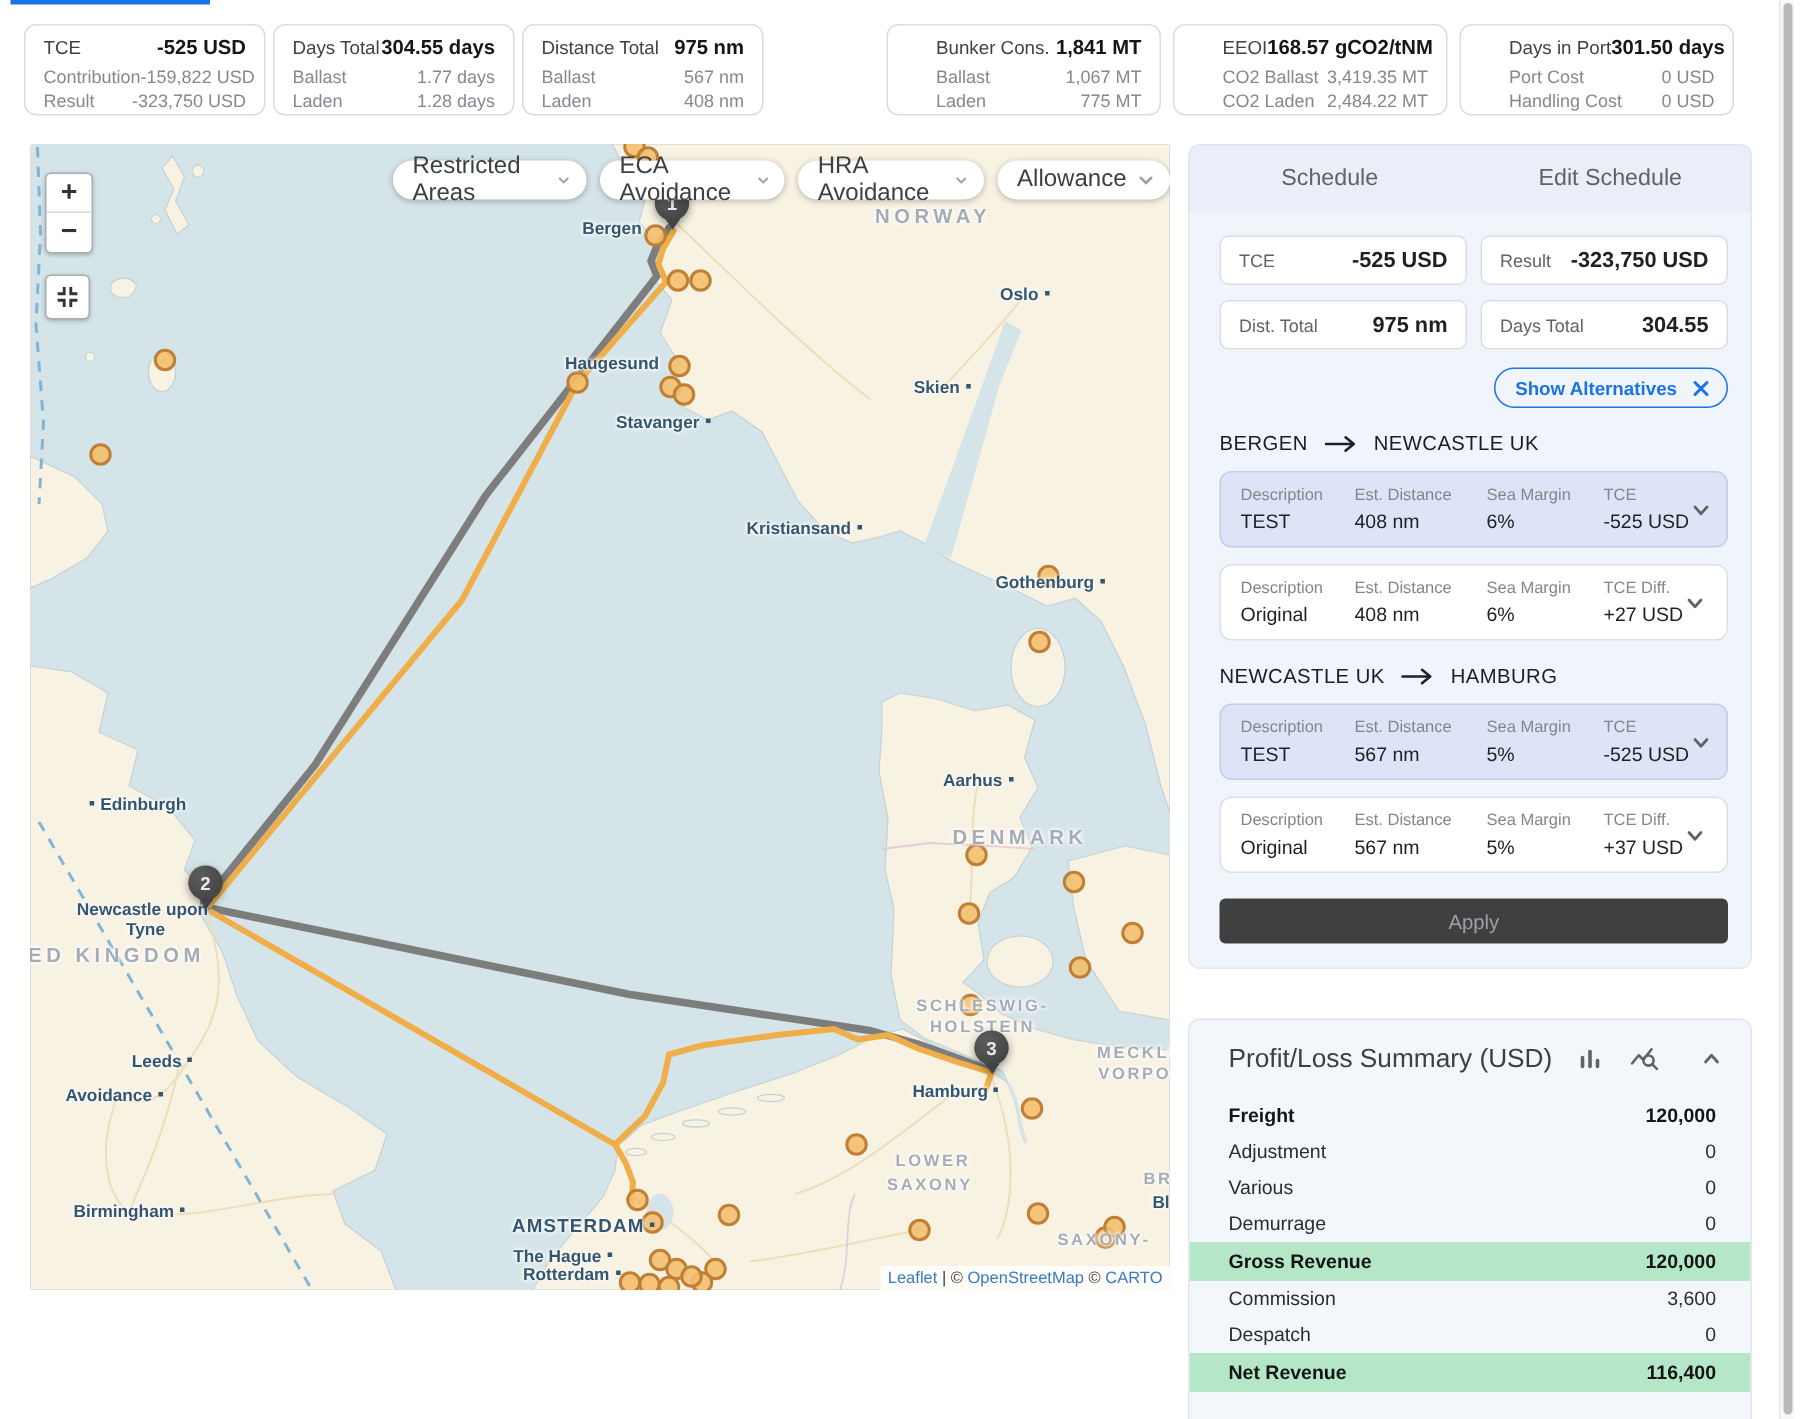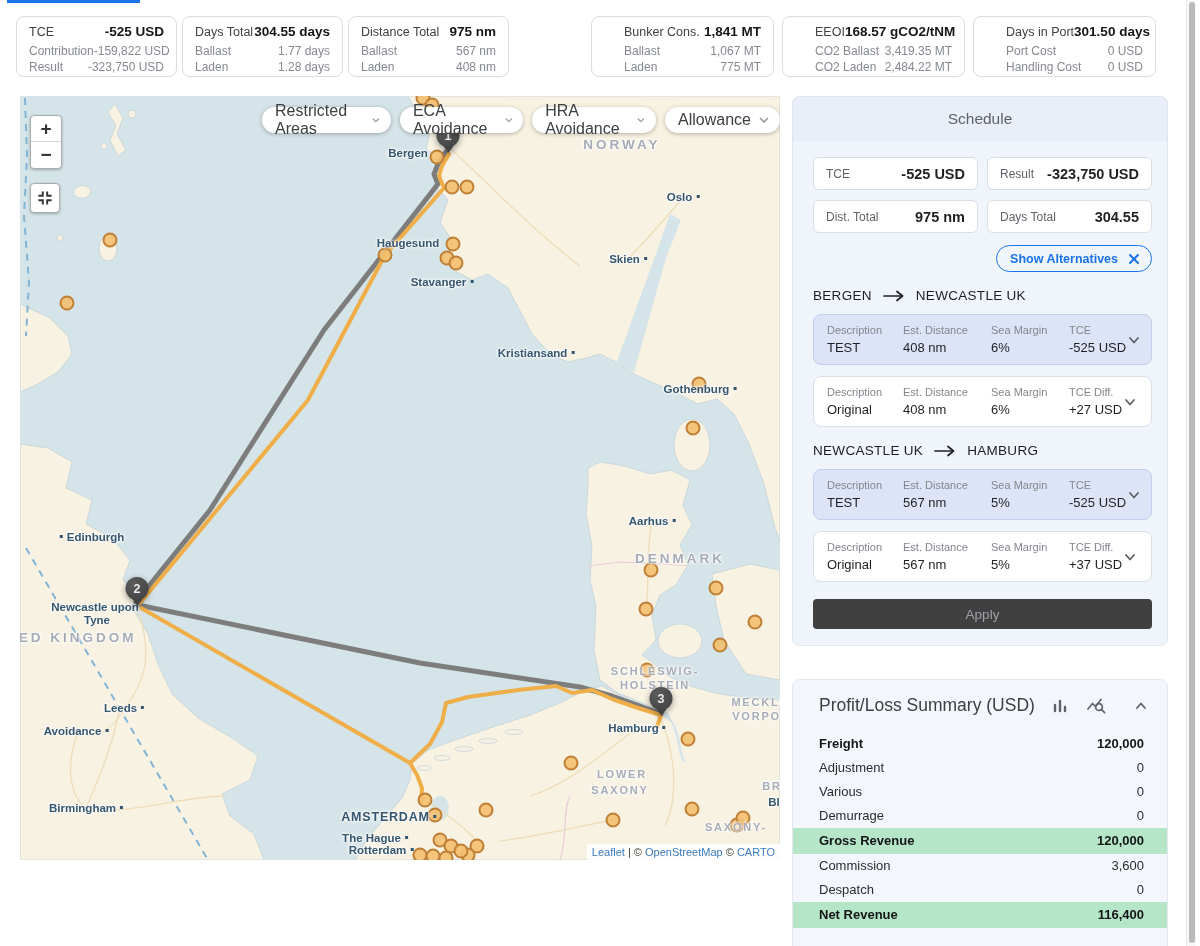--- a/index.html
+++ b/index.html
@@ -298,21 +298,21 @@
       <div class="maplabel city" style="left: 608px; top: 163px;"><span>Skien</span><span class="d"></span></div>
       <div class="maplabel city" style="left: 422px; top: 186px;"><span>Stavanger</span><span class="d"></span></div>
       <div class="maplabel city" style="left: 516px; top: 257px;"><span>Kristiansand</span><span class="d"></span></div>
       <div class="maplabel city" style="left: 680px; top: 293px;"><span>Gothenburg</span><span class="d"></span></div>
       <div class="maplabel city" style="left: 632px; top: 425px;"><span>Aarhus</span><span class="d"></span></div>
       <div class="maplabel region lg" style="left: 660px; top: 462px;"><span>DENMARK</span></div>
       <div class="maplabel city" style="left: 72px; top: 441px;"><span class="d l"></span><span>Edinburgh</span></div>
       <div class="maplabel city" style="left: 75px; top: 511px;"><span>Newcastle upon</span></div>
       <div class="maplabel city" style="left: 77px; top: 524px;"><span>Tyne</span></div>
       <div class="maplabel region lg" style="left: 52px; top: 541px;"><span>TED KINGDOM</span></div>
-      <div class="maplabel city" style="left: 104px; top: 612px;"><span>Leeds</span><span class="d"></span></div>
+      <div class="maplabel city" style="left: 88px; top: 612px;"><span>Leeds</span><span class="d"></span></div>
       <div class="maplabel city" style="left: 56px; top: 635px;"><span>Avoidance</span><span class="d"></span></div>
       <div class="maplabel city" style="left: 66px; top: 712px;"><span>Birmingham</span><span class="d"></span></div>
       <div class="maplabel region" style="left: 635px; top: 575px;"><span>SCHLESWIG-</span></div>
       <div class="maplabel region" style="left: 635px; top: 589px;"><span>HOLSTEIN</span></div>
       <div class="maplabel region" style="left: 740px; top: 606px;"><span>MECKLE</span></div>
       <div class="maplabel region" style="left: 742px; top: 620px;"><span>VORPOM</span></div>
       <div class="maplabel city" style="left: 617px; top: 632px;"><span>Hamburg</span><span class="d"></span></div>
       <div class="maplabel region" style="left: 602px; top: 678px;"><span>LOWER</span></div>
       <div class="maplabel region" style="left: 600px; top: 694px;"><span>SAXONY</span></div>
       <div class="maplabel region" style="left: 752px; top: 690px; text-align: center;"><span>BR</span></div>
@@ -377,20 +377,21 @@
           <path d="M18,24 L18,18 L24,18"></path>
       </g>
     </svg>
   </div>
 
   <div class="attrib" id="attrib"><span class="lnk">Leaflet</span><span> | © </span><span class="lnk">OpenStreetMap</span><span> © </span><span class="lnk">CARTO</span></div>
 </div>
 
 <div class="tabbar" id="tabbar">
     <div class="tab">Schedule</div>
+    <div class="tab">Edit Schedule</div>
   </div>
 
 <div class="routing-card">
   <div class="stats" id="stats">
       <div class="stat">
         <span class="l">TCE</span>
         <span class="v">-525 USD</span>
       </div>
       <div class="stat">
         <span class="l">Result</span>

